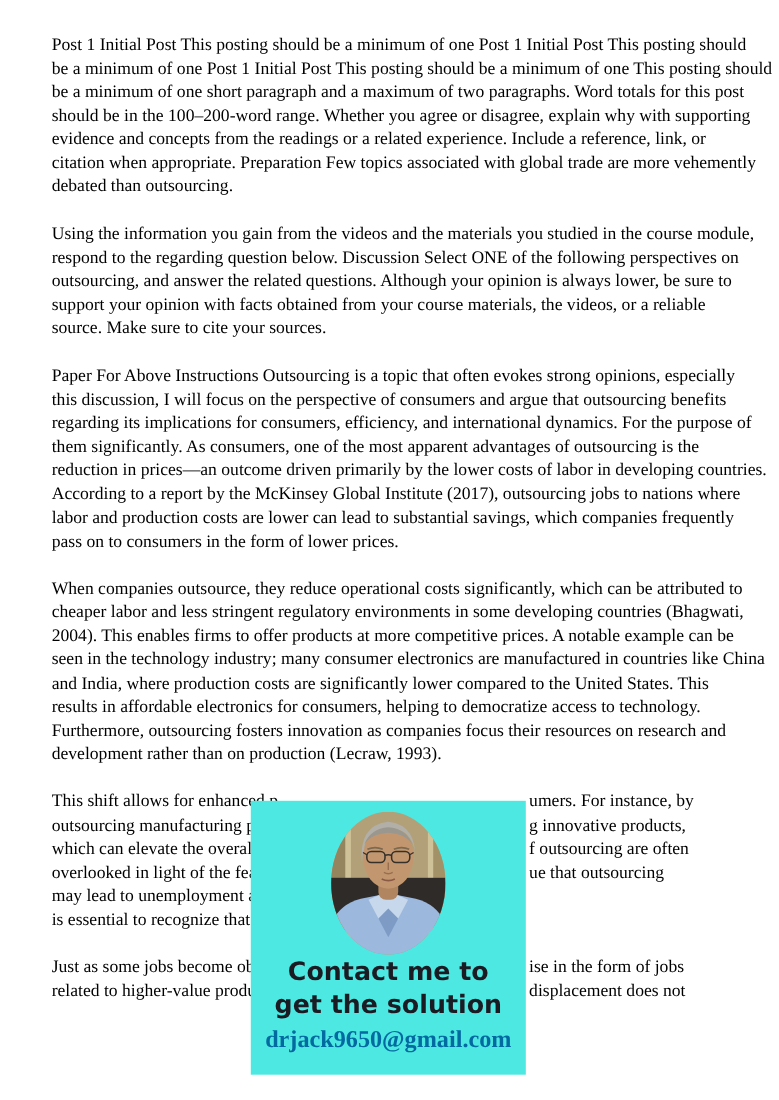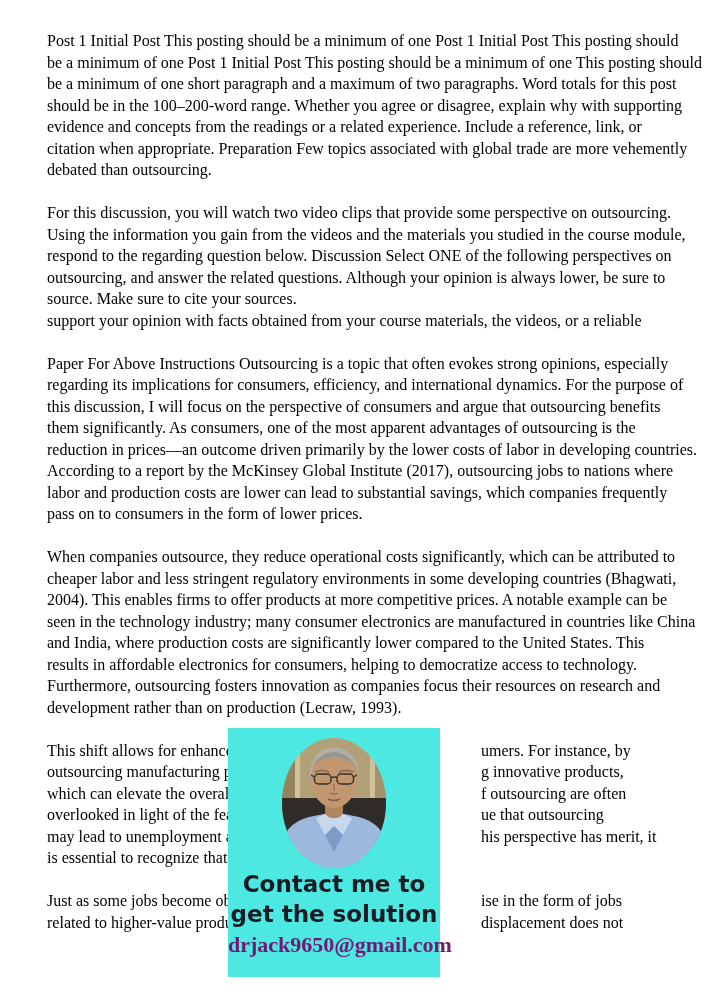--- a/index.html
+++ b/index.html
@@ -32,21 +32,21 @@
   .line.split .frag-right {
     position: absolute;
     left: 434px;
     top: 0;
     white-space: nowrap;
   }
   .overlay {
     position: absolute;
     left: 228px;
     top: 728px;
-    width: 212px;
+    width: 250px;
     height: 249px;
     background: var(--overlay-bg, #4DE8E1);
     z-index: 5;
     text-align: center;
   }
   .photo {
     width: 104px;
     height: 130px;
     margin: 10px auto 0 auto;
   }
@@ -59,51 +59,50 @@
     line-height: 30px;
     color: var(--overlay-fg, #1b1b24);
     letter-spacing: 0px;
   }
   .email {
     margin-top: 3px;
     font-family: "Liberation Serif", serif;
     font-weight: bold;
     font-size: 22px;
     line-height: 26px;
-    color: #701a75;
+    color: #0369a1;
     text-align: center;
   }
 </style>
 </head>
 <body>
 
 <div class="page">
 
   <div class="doc">
       <div class="paragraph">
         <div class="line">Post 1 Initial Post This posting should be a minimum of one Post 1 Initial Post This posting should</div>
         <div class="line">be a minimum of one Post 1 Initial Post This posting should be a minimum of one This posting should</div>
         <div class="line">be a minimum of one short paragraph and a maximum of two paragraphs. Word totals for this post</div>
         <div class="line">should be in the 100–200-word range. Whether you agree or disagree, explain why with supporting</div>
         <div class="line">evidence and concepts from the readings or a related experience. Include a reference, link, or</div>
         <div class="line">citation when appropriate. Preparation Few topics associated with global trade are more vehemently</div>
         <div class="line">debated than outsourcing.</div>
       </div>
       <div class="paragraph">
-        <div class="line">For this discussion, you will watch two video clips that provide some perspective on outsourcing.</div>
         <div class="line">Using the information you gain from the videos and the materials you studied in the course module,</div>
         <div class="line">respond to the regarding question below. Discussion Select ONE of the following perspectives on</div>
         <div class="line">outsourcing, and answer the related questions. Although your opinion is always lower, be sure to</div>
+        <div class="line">support your opinion with facts obtained from your course materials, the videos, or a reliable</div>
         <div class="line">source. Make sure to cite your sources.</div>
-        <div class="line">support your opinion with facts obtained from your course materials, the videos, or a reliable</div>
       </div>
       <div class="paragraph">
         <div class="line">Paper For Above Instructions Outsourcing is a topic that often evokes strong opinions, especially</div>
+        <div class="line">this discussion, I will focus on the perspective of consumers and argue that outsourcing benefits</div>
         <div class="line">regarding its implications for consumers, efficiency, and international dynamics. For the purpose of</div>
-        <div class="line">this discussion, I will focus on the perspective of consumers and argue that outsourcing benefits</div>
         <div class="line">them significantly. As consumers, one of the most apparent advantages of outsourcing is the</div>
         <div class="line">reduction in prices—an outcome driven primarily by the lower costs of labor in developing countries.</div>
         <div class="line">According to a report by the McKinsey Global Institute (2017), outsourcing jobs to nations where</div>
         <div class="line">labor and production costs are lower can lead to substantial savings, which companies frequently</div>
         <div class="line">pass on to consumers in the form of lower prices.</div>
       </div>
       <div class="paragraph">
         <div class="line">When companies outsource, they reduce operational costs significantly, which can be attributed to</div>
         <div class="line">cheaper labor and less stringent regulatory environments in some developing countries (Bhagwati,</div>
         <div class="line">2004). This enables firms to offer products at more competitive prices. A notable example can be</div>
@@ -111,21 +110,21 @@
         <div class="line">and India, where production costs are significantly lower compared to the United States. This</div>
         <div class="line">results in affordable electronics for consumers, helping to democratize access to technology.</div>
         <div class="line">Furthermore, outsourcing fosters innovation as companies focus their resources on research and</div>
         <div class="line">development rather than on production (Lecraw, 1993).</div>
       </div>
       <div class="paragraph">
         <div class="line split"><span class="frag-left">This shift allows for enhanced p</span><span class="frag-right">umers. For instance, by</span></div>
         <div class="line split"><span class="frag-left">outsourcing manufacturing proc</span><span class="frag-right">g innovative products,</span></div>
         <div class="line split"><span class="frag-left">which can elevate the overall co</span><span class="frag-right">f outsourcing are often</span></div>
         <div class="line split"><span class="frag-left">overlooked in light of the fear o</span><span class="frag-right">ue that outsourcing</span></div>
-        <div class="line split"><span class="frag-left">may lead to unemployment amo</span><span class="frag-right">his perspective has merit, it</span></div>
+        <div class="line split"><span class="frag-left">may lead to unemployment amo</span></div>
         <div class="line split"><span class="frag-left">is essential to recognize that the</span><span class="frag-right"></span></div>
       </div>
       <div class="paragraph">
         <div class="line split"><span class="frag-left">Just as some jobs become obsol</span><span class="frag-right">ise in the form of jobs</span></div>
         <div class="line split"><span class="frag-left">related to higher-value products</span><span class="frag-right">displacement does not</span></div>
       </div>
     </div>
 
   <div class="overlay">
     <div class="photo">

